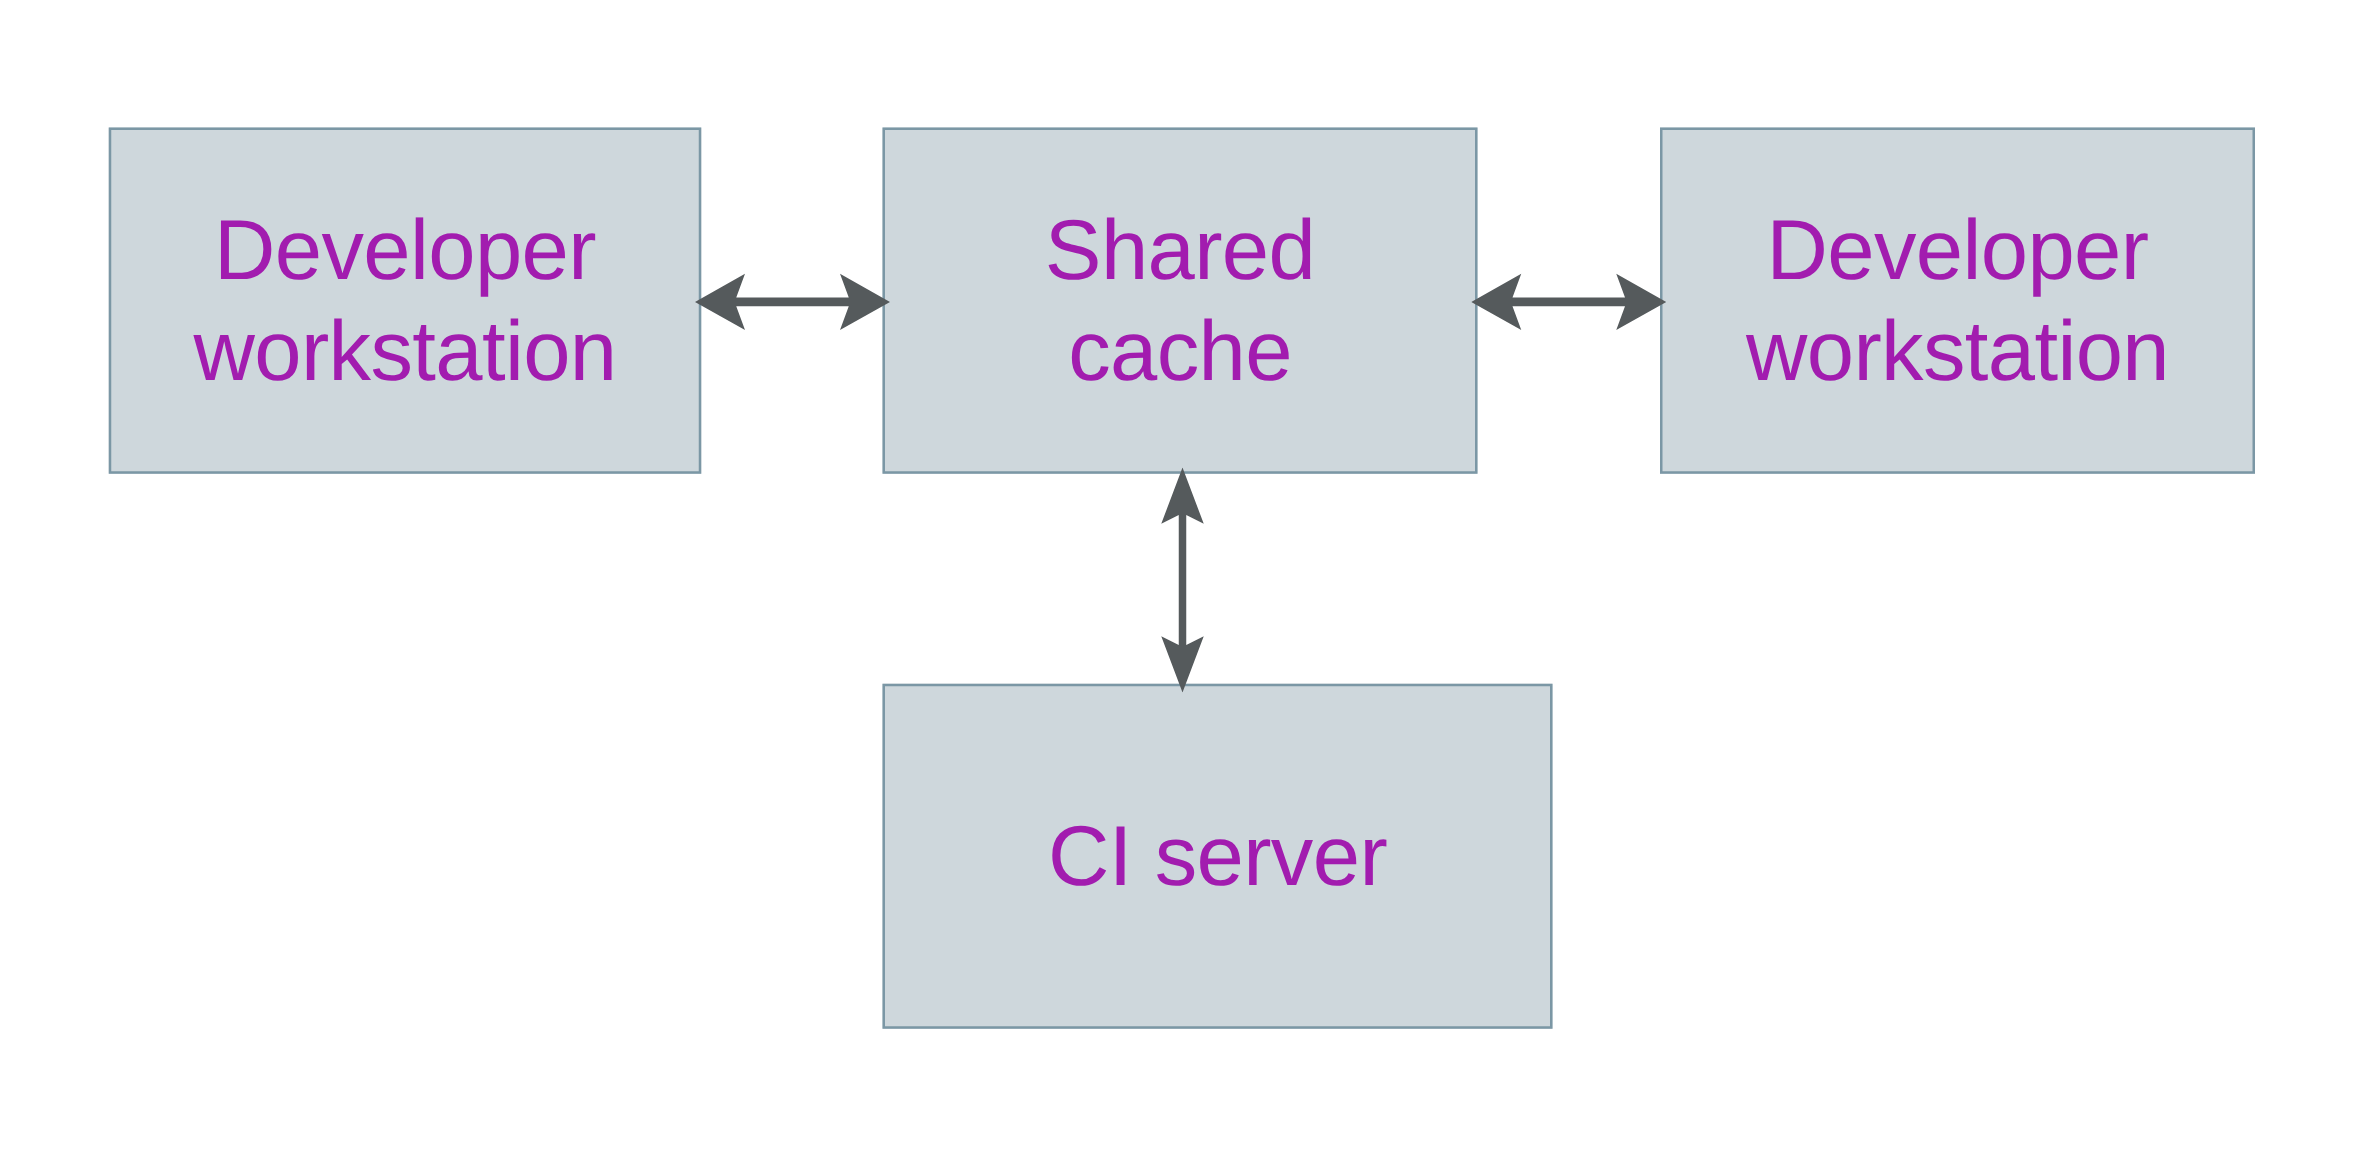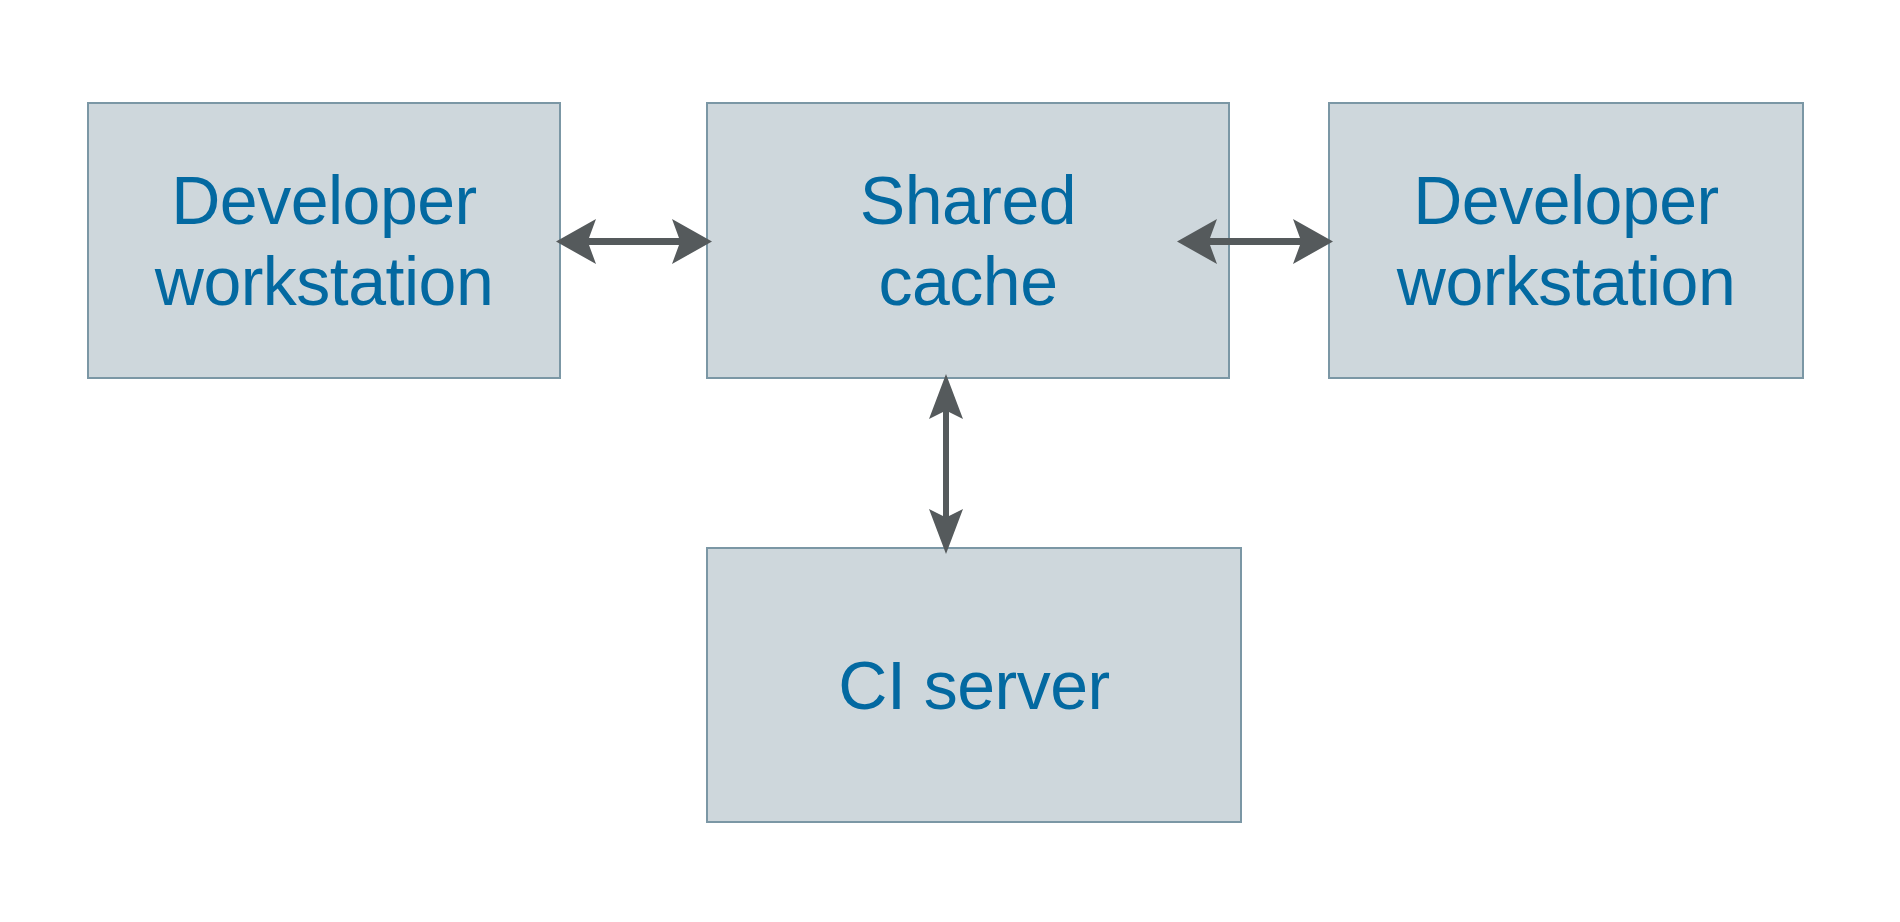--- a/index.html
+++ b/index.html
@@ -21,30 +21,30 @@
     position: absolute;
     box-sizing: border-box;
     background: #ced7dc;
     border: 2px solid #7b97a5;
     display: flex;
     align-items: center;
     justify-content: center;
     text-align: center;
   }
   .node-label {
-    color: #0369a1;
+    color: #a21caf;
     font-size: 68px;
     line-height: 1.18;
     letter-spacing: -0.5px;
     font-weight: 400;
     white-space: pre-line;
     padding: 0 6px;
   }
   .node-dev-left  { left: 87px;   top: 102px; width: 474px; height: 277px; }
-  .node-cache     { left: 706px;  top: 102px; width: 524px; height: 277px; }
+  .node-cache     { left: 706px;  top: 102px; width: 476px; height: 277px; }
   .node-dev-right { left: 1328px; top: 102px; width: 476px; height: 277px; }
   .node-ci        { left: 706px;  top: 547px; width: 536px; height: 276px; }
 
   .connector {
     position: absolute;
     pointer-events: none;
   }
   .conn-left  { left: 556px;  top: 205px; width: 156px;  height: 74px; }
   .conn-right { left: 1177px; top: 205px; width: 156px;  height: 74px; }
   .conn-down  { left: 906px;  top: 374px; width: 80px;   height: 180px; }

